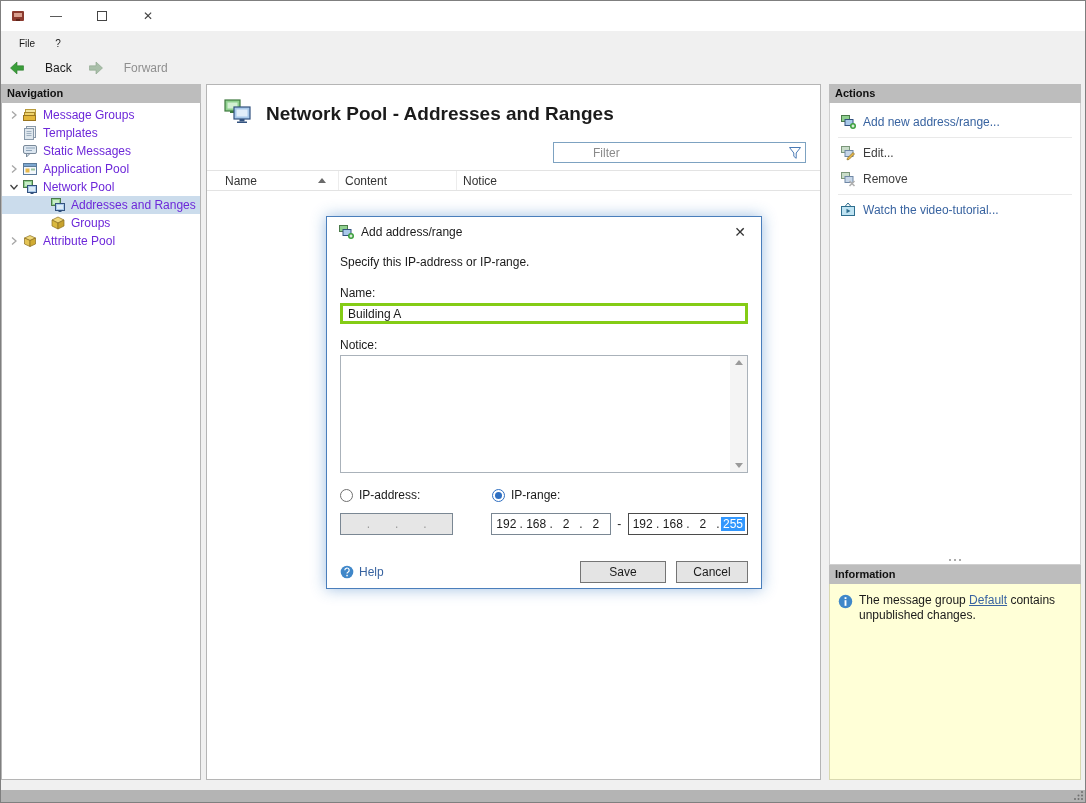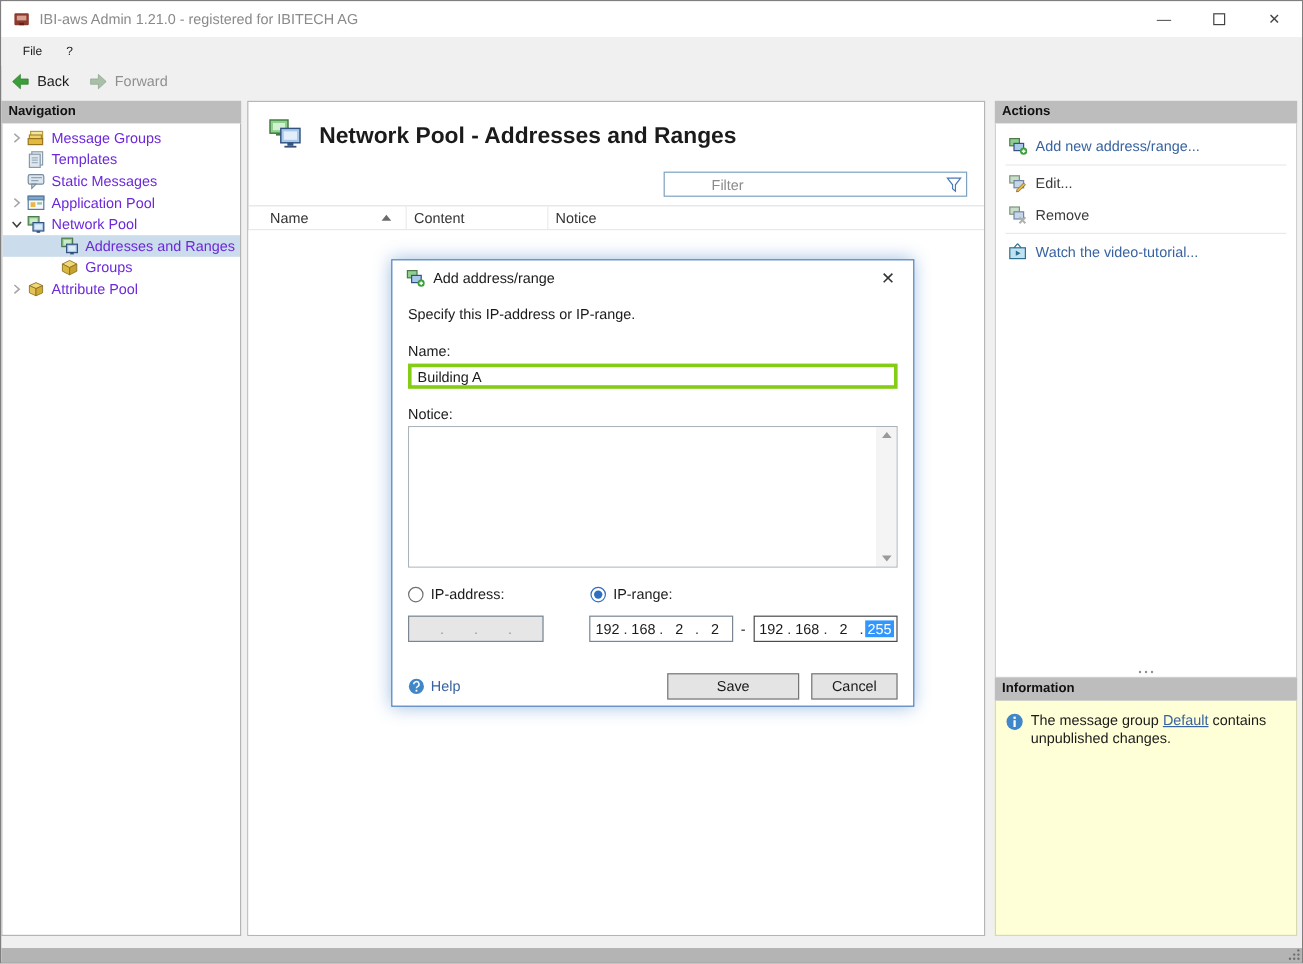--- a/index.html
+++ b/index.html
@@ -18,21 +18,21 @@
   .win-btn { width:46px; display:flex; align-items:center; justify-content:center;
              font-size:12px; color:#444; cursor:default; }
   .maxi-glyph { width:10px; height:10px; border:1px solid #444; }
 
   
   .menubar { height:24px; background:#f0f0f0; display:flex; align-items:center;
              font-size:10px; color:#1a1a1a; padding-left:8px; flex:none; }
   .menu-item { padding:3px 10px; }
   .toolbar { height:26px; display:flex; align-items:center; padding-left:8px; gap:16px;
              font-size:12px; flex:none; }
-  .tool-btn { display:flex; align-items:center; gap:6px; color:#1a1a1a; }
+  .tool-btn { display:flex; align-items:center; gap:20px; color:#1a1a1a; }
   .tool-btn.disabled { color:#8f8f8f; }
   .tool-btn svg { flex:none; }
 
   
   .content { flex:1; display:flex; margin-top:3px; padding-bottom:10px; min-height:0; }
 
   .panel-hdr { height:19px; background:#bdbdbd; font-size:11px; font-weight:bold;
                color:#111; line-height:19px; padding-left:6px; flex:none; }
 
   
@@ -129,37 +129,36 @@
   .ip-box.disabled .sep { color:#9a9a9a; }
   .ip-from { width:120px; margin-left:38px; }
   .ip-dash { width:17px; text-align:center; color:#1a1a1a; }
   .ip-to { width:121px; border-color:#4b4b4b; }
   .seg.selected { background:#3297fd; color:#ffffff !important; }
 
   .dlg-footer { display:flex; align-items:center; margin-top:26px; }
   .help-link { display:flex; align-items:center; gap:5px; color:#3863a0; }
   .btn { height:22px; background:#e4e4e4; border:1px solid #757575; font-size:12px; color:#1a1a1a;
          font-family:"Liberation Sans",sans-serif; display:flex; align-items:center; justify-content:center; }
-  .btn-save { width:110px; margin-left:auto; }
+  .btn-save { width:86px; margin-left:auto; }
   .btn-cancel { width:72px; margin-left:10px; }
 </style>
 </head>
 <body>
 
 <div class="window">
 
   <div class="titlebar">
     <span class="app-ico">
       <svg width="16" height="16" viewBox="0 0 16 16">
           <rect x="2" y="3" width="12" height="10" rx="1" fill="#8b3a2e"></rect>
           <rect x="4" y="5" width="8" height="4" fill="#d9a08f"></rect>
           <rect x="6" y="11" width="4" height="2" fill="#5e2419"></rect>
         </svg>
     </span>
-    <span class="title">IBI-aws Admin 1.21.0 - registered for IBITECH AG</span>
     <div class="win-controls">
       <span class="win-btn">—</span>
       <span class="win-btn">
           <span class="maxi-glyph"></span>
         </span>
       <span class="win-btn">✕</span>
     </div>
   </div>
 
   <div class="menubar">

